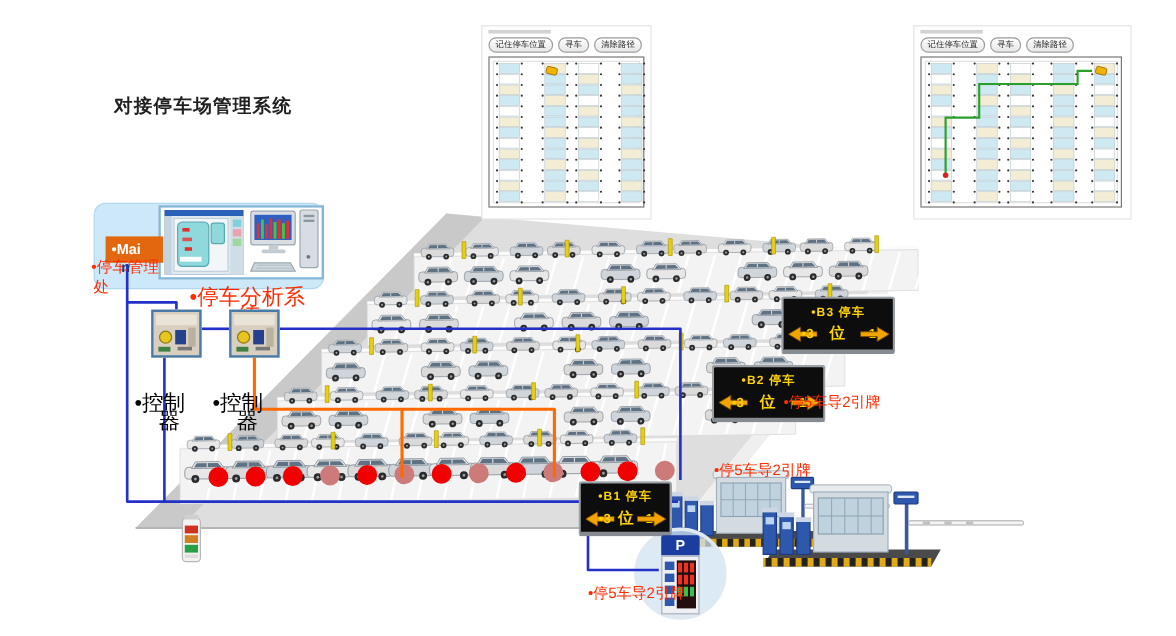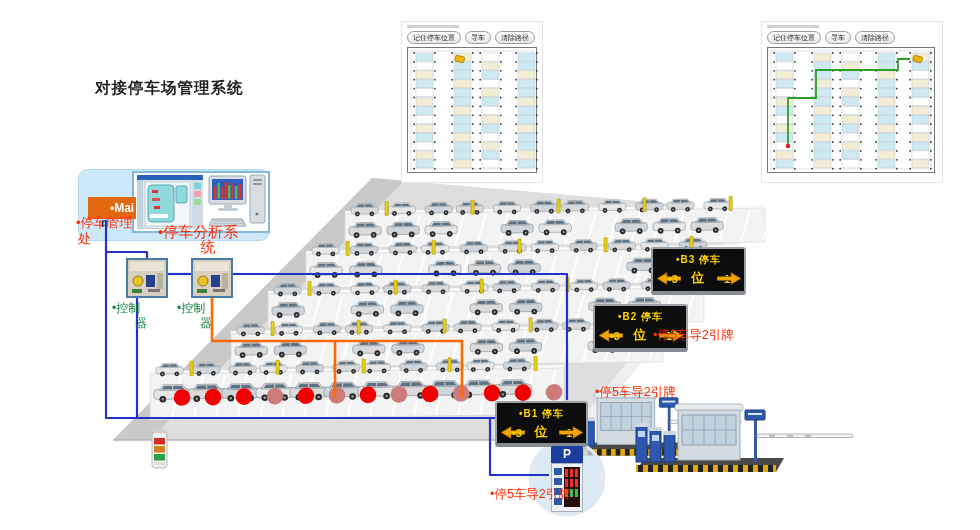--- a/index.html
+++ b/index.html
@@ -18,41 +18,41 @@
   .plan-btns{display:flex;gap:4px;margin:3px 0 2px 5px;}
   .pbtn{font-family:inherit;font-size:7px;line-height:1;padding:2px 5px;border:1px solid #9b9b9b;
         border-radius:7px;background:linear-gradient(#fefefe,#e7e7e7);color:#222;white-space:nowrap;}
   .plan-svg{display:block;margin:1px 0 0 4px;}
   
   #mgmt{position:absolute;left:78px;top:169px;width:190px;height:70px;background:#cde8f8;
         border:1px solid #b0d8ee;border-radius:10px;z-index:2;}
   #shotbox{position:absolute;left:132px;top:171px;width:138px;height:62px;background:#ffffff;
         border:2px solid #85b7d9;z-index:2;display:flex;align-items:center;gap:4px;padding-left:3px;box-sizing:border-box;}
   #mai{position:absolute;left:88px;top:197px;width:48px;height:22px;background:#e3670e;color:#ffffff;
-       font-size:12px;font-weight:bold;line-height:22px;padding-left:22px;box-sizing:border-box;z-index:4;}
+       font-size:12px;font-weight:bold;line-height:22px;padding-left:5px;box-sizing:border-box;z-index:4;}
   #strayn{position:absolute;left:101px;top:216px;color:#223a8c;font-size:12px;font-weight:bold;z-index:5;}
   .red{color:#ff2a00;}
   #office1{position:absolute;left:76px;top:214px;font-size:13px;z-index:4;}
   #office2{position:absolute;left:78px;top:230px;font-size:13px;z-index:4;}
-  #analysis{position:absolute;left:158px;top:224px;width:100px;font-size:15px;color:#ff2a00;z-index:4;line-height:15px;}
+  #analysis{position:absolute;left:158px;top:240px;width:100px;font-size:18px;color:#ff2a00;z-index:4;line-height:15px;}
   #analysis .c{text-align:center;}
   
   .ctrl{position:absolute;width:42px;height:40px;border:2px solid #4a7aa8;background:#d9cfc0;z-index:4;box-sizing:border-box;}
   #ctrl1{left:126px;top:258px;}
   #ctrl2{left:191px;top:258px;}
-  .ctrl-label{position:absolute;width:58px;font-size:12px;color:#15803d;z-index:4;line-height:15px;}
+  .ctrl-label{position:absolute;width:58px;font-size:18px;color:#000000;z-index:4;line-height:15px;margin-top:28px;}
   .ctrl-label .c{text-align:center;}
   #cl1{left:112px;top:301px;}
   #cl2{left:177px;top:301px;}
   
   .sign{position:absolute;background:#0d0d0d;border:2px solid #9aa0a6;border-bottom:4px solid #868c92;
         border-radius:3px;z-index:5;color:#ffd400;font-weight:bold;box-sizing:border-box;}
   #sign-b3{left:651px;top:247px;width:95px;height:48px;}
   #sign-b2{left:593px;top:304px;width:95px;height:48px;}
-  #sign-b1{left:495px;top:401px;width:93px;height:46px;}
+  #sign-b1{left:482px;top:401px;width:78px;height:46px;}
   .sg1{text-align:center;font-size:10px;letter-spacing:1px;margin-top:4px;}
   .sg2{position:relative;height:20px;font-size:11px;margin-top:1px;}
   .sg2 .cl{position:absolute;left:15px;top:5px;}
   .sg2 .slot{position:absolute;left:42%;top:1px;font-size:13px;}
   .sg2 .cr{position:absolute;right:14px;top:5px;}
   .arl{position:absolute;left:4px;top:4px;}
   .arr-r{position:absolute;right:3px;top:4px;}
   .caption{position:absolute;color:#ff2a00;font-size:12.5px;z-index:6;white-space:nowrap;margin-top:40px;}
   #cap-b3{left:653px;top:287px;}
   #cap-b2{left:595px;top:344px;}

